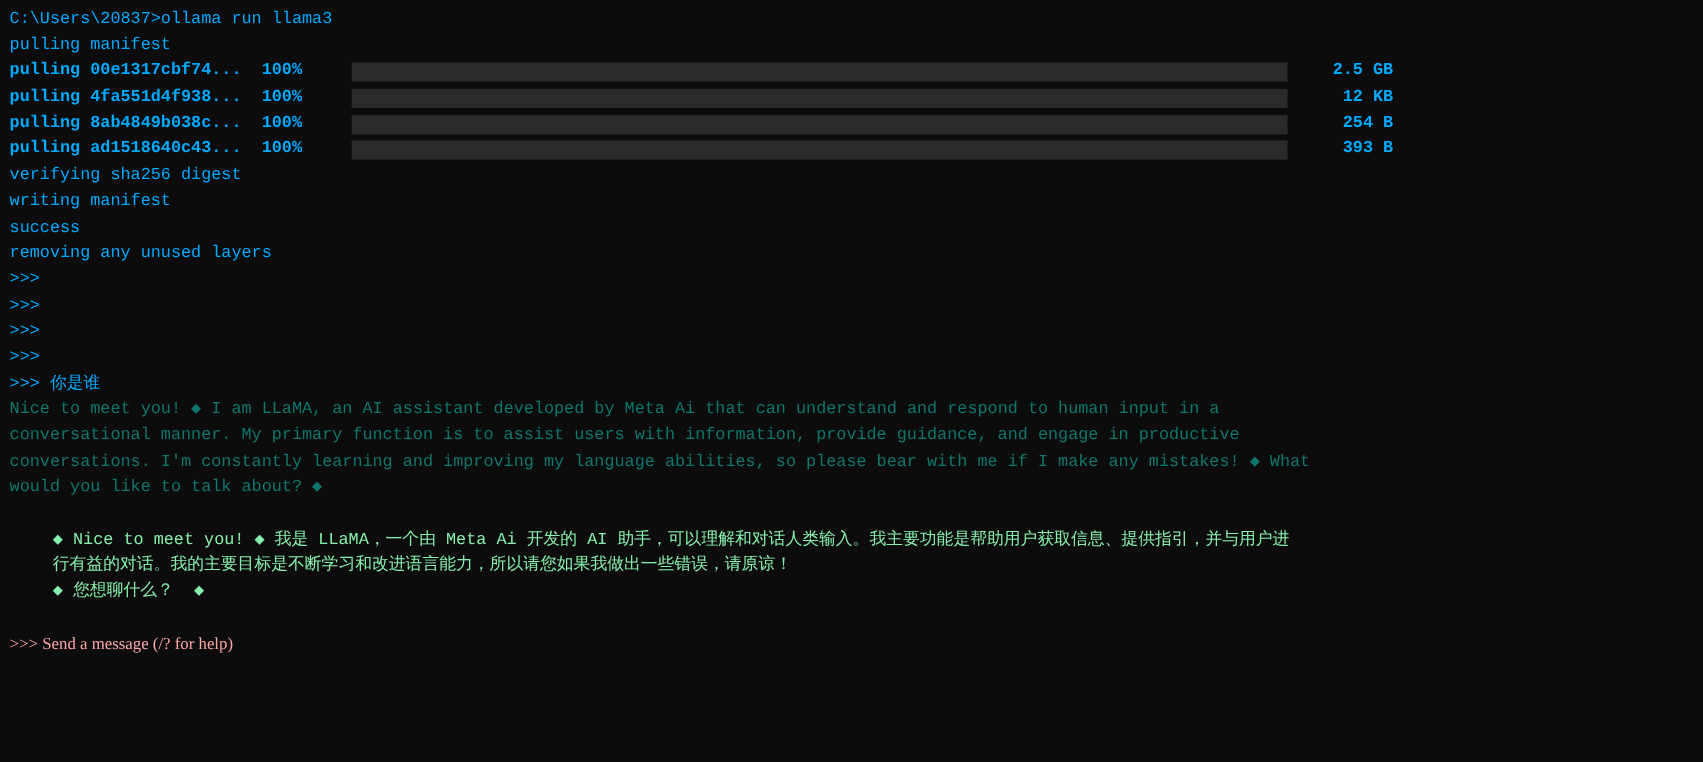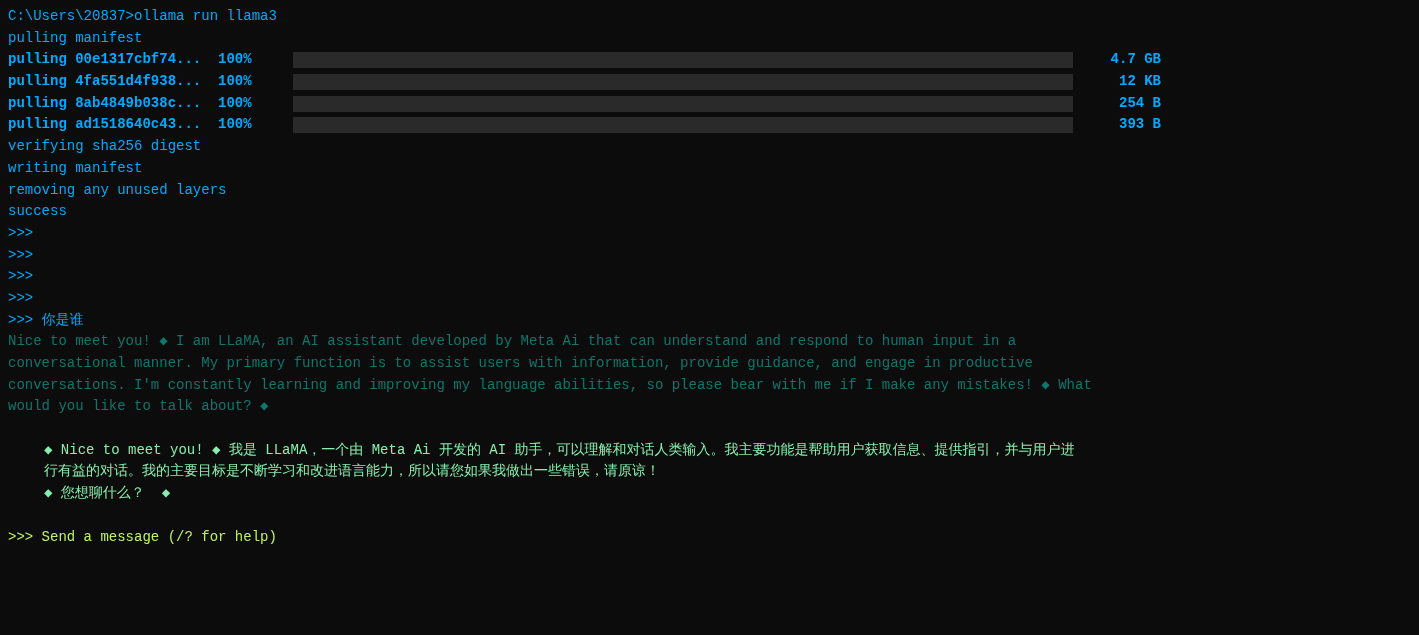--- a/index.html
+++ b/index.html
@@ -78,38 +78,39 @@
     }
 
     .chinese-line {
       color: #86efac;
       white-space: pre-wrap;
       line-height: 1.55;
       margin-left: 36px;
     }
 
     .cursor-line {
-      color: #bef264;
+      color: #fca5a5;
       white-space: pre;
       line-height: 1.55;
+      font-family: Liberation Serif, serif;
     }
   </style>
 </head>
 <body>
 
 <div class="terminal">
   <div class="line">C:\Users\20837&gt;ollama run llama3</div>
   <div class="line">pulling manifest</div>
 
   <div class="progress-row">
     <span class="progress-label">pulling 00e1317cbf74...  100%</span>
     <span class="progress-bar-container">
       <span class="progress-bar-fill"></span>
     </span>
-    <span class="progress-size">4.7 GB</span>
+    <span class="progress-size">2.5 GB</span>
   </div>
 
   <div class="progress-row">
     <span class="progress-label">pulling 4fa551d4f938...  100%</span>
     <span class="progress-bar-container">
       <span class="progress-bar-fill"></span>
     </span>
     <span class="progress-size"> 12 KB</span>
   </div>
 
@@ -125,22 +126,22 @@
   <div class="progress-row">
     <span class="progress-label">pulling ad1518640c43...  100%</span>
     <span class="progress-bar-container">
       <span class="progress-bar-fill"></span>
     </span>
     <span class="progress-size">393 B</span>
   </div>
 
   <div class="line">verifying sha256 digest</div>
   <div class="line">writing manifest</div>
+  <div class="line">success</div>
   <div class="line">removing any unused layers</div>
-  <div class="line">success</div>
 
   <div class="prompt-line">&gt;&gt;&gt; </div>
   <div class="prompt-line">&gt;&gt;&gt; </div>
   <div class="prompt-line">&gt;&gt;&gt; </div>
   <div class="prompt-line">&gt;&gt;&gt; </div>
 
   <div class="prompt-line">&gt;&gt;&gt; 你是谁</div>
 
   <div class="response-line">Nice to meet you! ◆ I am LLaMA, an AI assistant developed by Meta Ai that can understand and respond to human input in a
 conversational manner. My primary function is to assist users with information, provide guidance, and engage in productive

